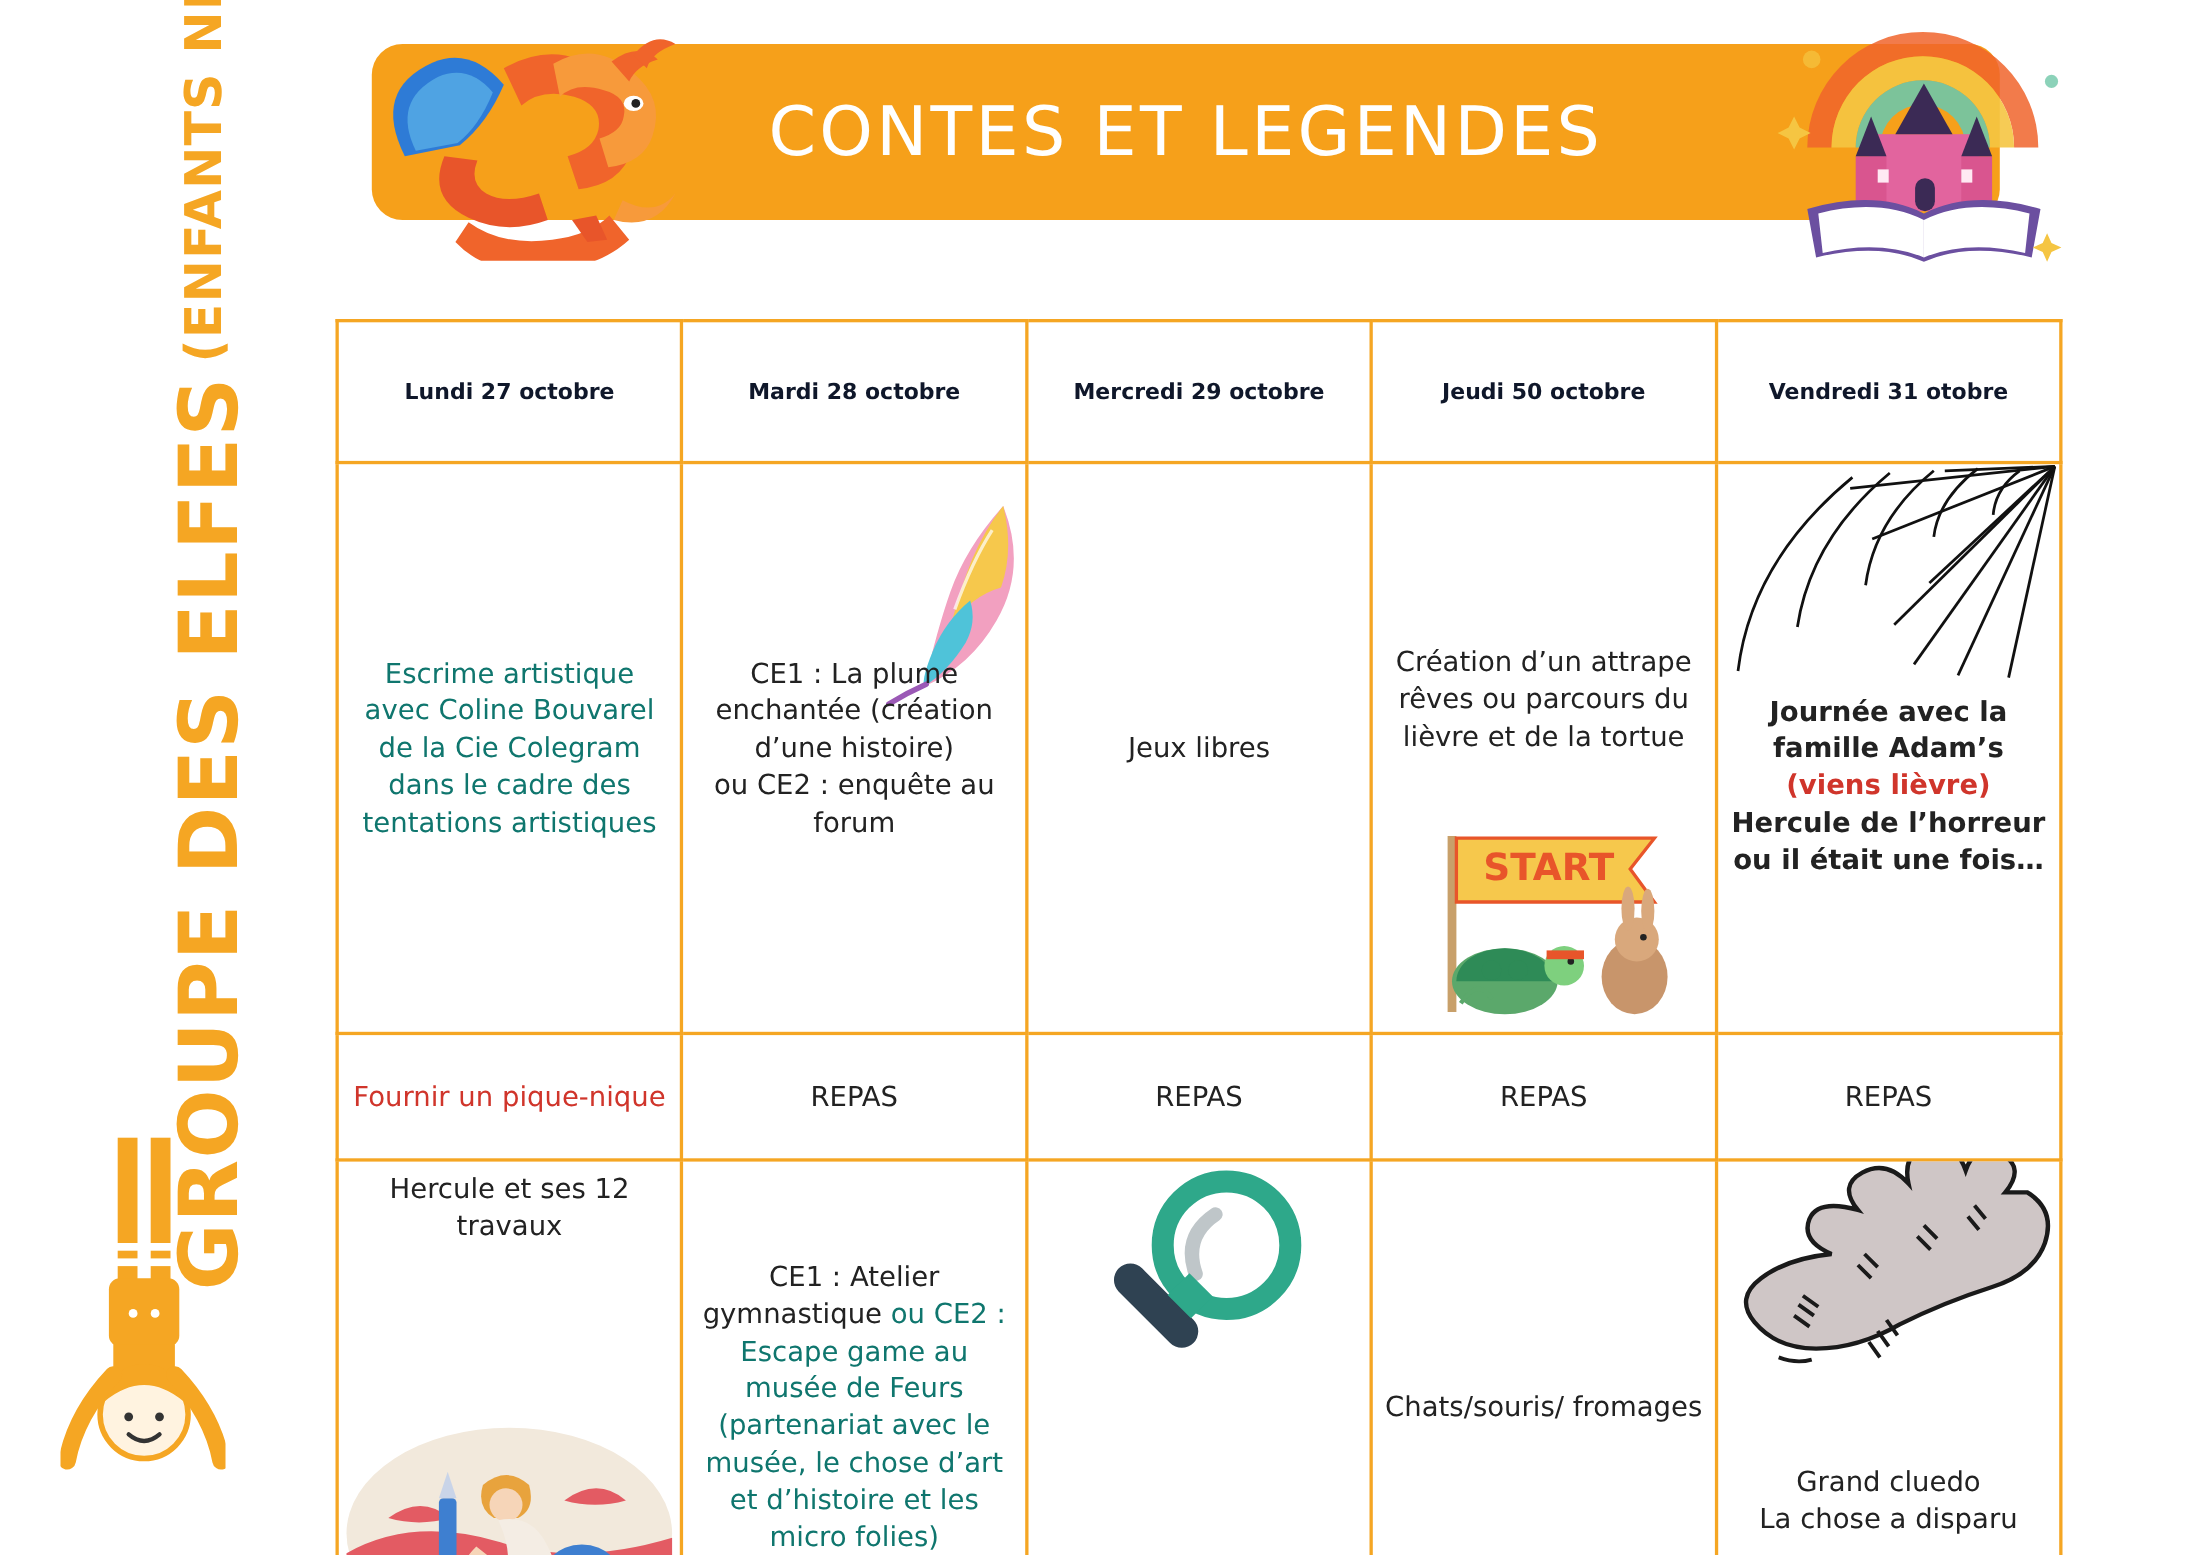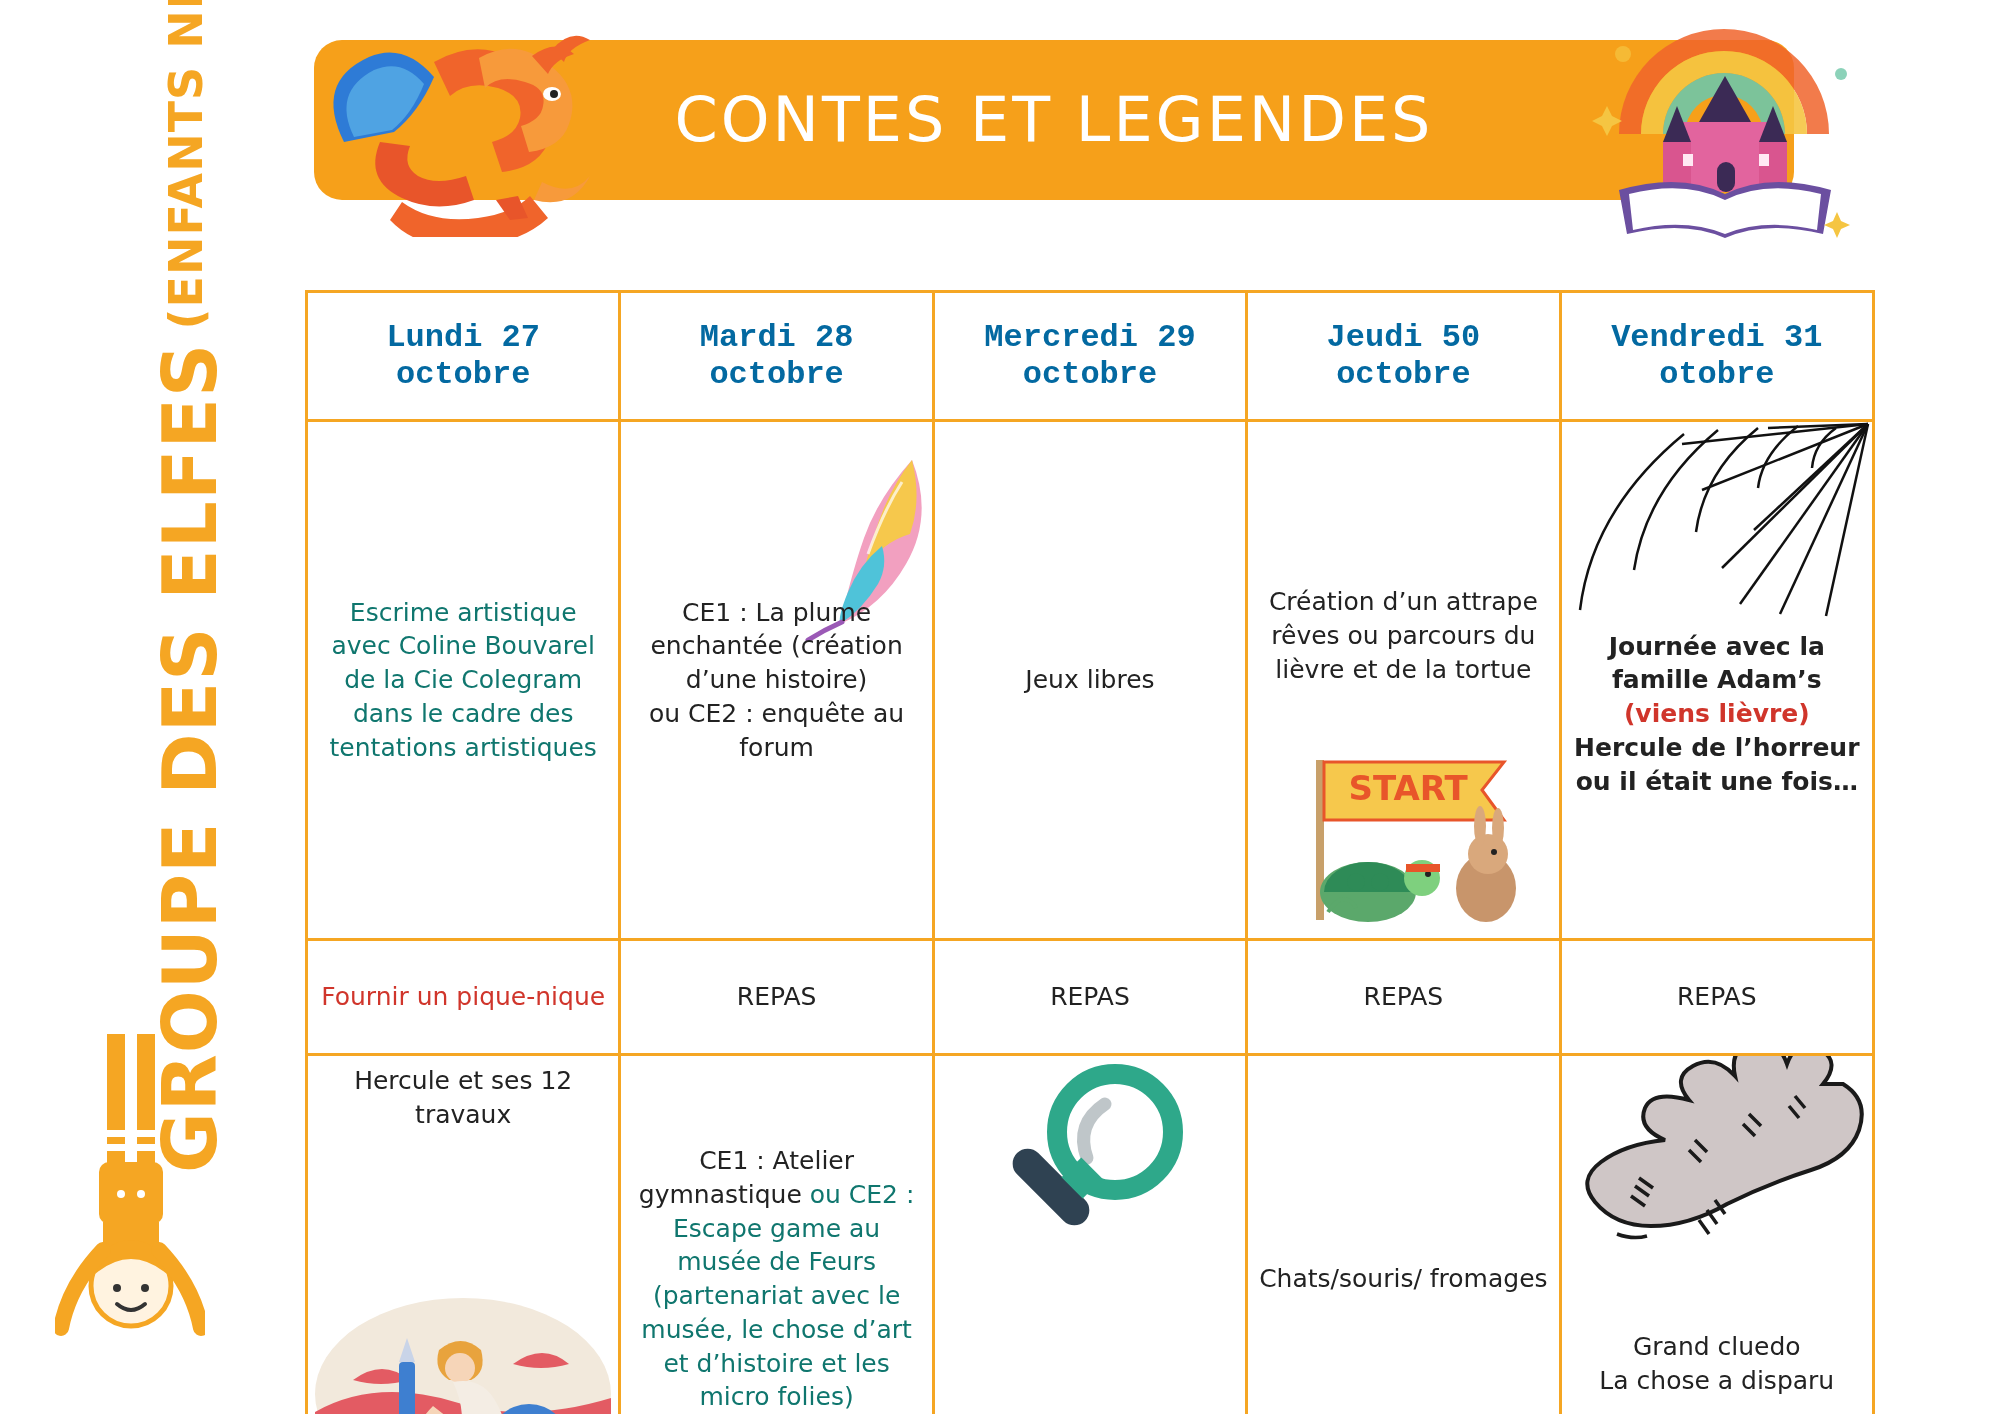--- a/index.html
+++ b/index.html
@@ -57,21 +57,21 @@
     position: absolute;
     left: 55px;
     bottom: 20px;
     width: 150px;
     height: 360px;
   }
 
   
   #header-banner {
     position: absolute;
-    left: 284px;
+    left: 308px;
     top: 22px;
     width: 1545px;
     height: 190px;
   }
   .banner-bg {
     position: absolute;
     left: 30px;
     top: 18px;
     width: 1480px;
     height: 160px;
@@ -120,24 +120,23 @@
     vertical-align: middle;
     text-align: center;
     padding: 8px 10px;
     font-family: "DejaVu Sans", sans-serif;
     font-size: 25px;
     color: #222222;
     position: relative;
   }
   #planning-table th {
     font-weight: bold;
-    font-size: 32px;
+    font-size: 20px;
     height: 110px;
-    color: #0369a1;
-    font-family: Liberation Mono, monospace;
+    color: #0f172a;
   }
   .cell-text { line-height: 1.35; }
   .txt-blue  { color: #0f766e; }
   .txt-red   { color: #D0352B; }
   .txt-dark  { color: #222222; }
 
   .row-activity td { height: 500px; }
   .row-meal td     { height: 96px; font-size: 27px; }
   .row-afternoon td{ height: 430px; }
 

